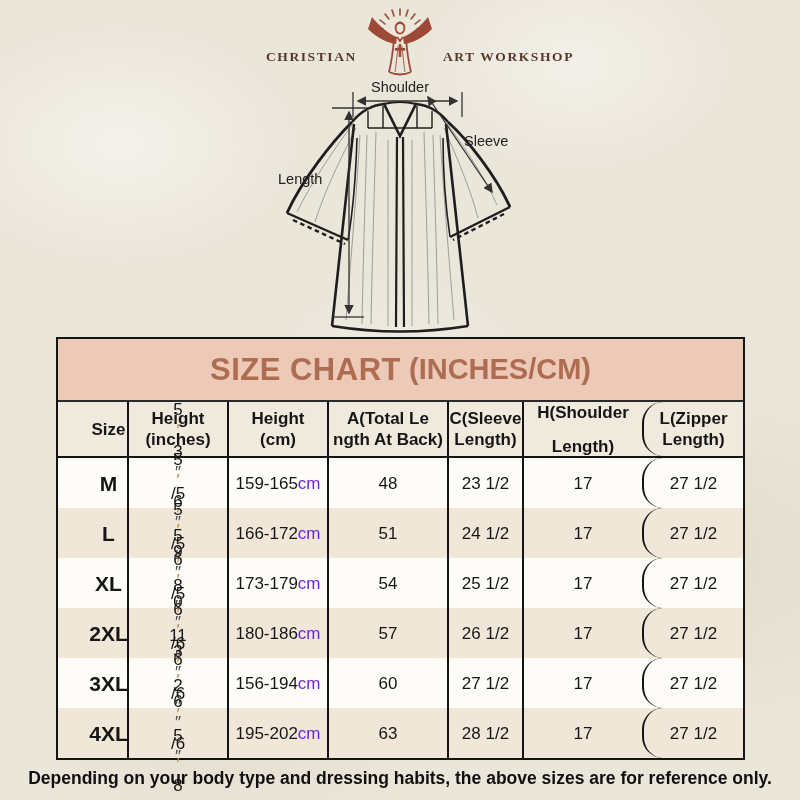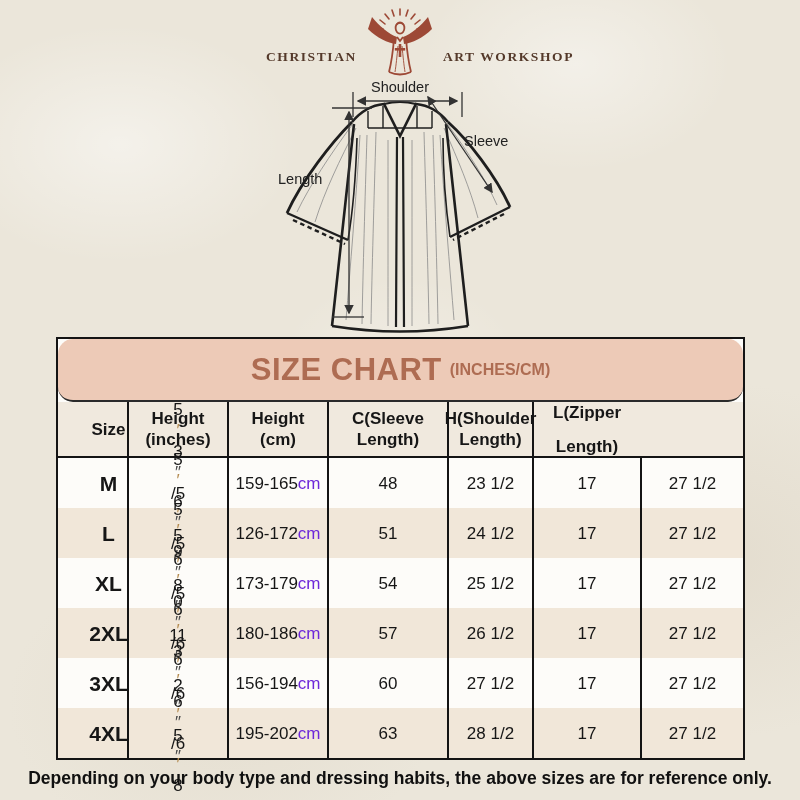--- a/index.html
+++ b/index.html
@@ -39,39 +39,38 @@
 
   
   .size-table {
     position:absolute; top:337px; left:56px; width:689px;
     border:2px solid #141414; background:#fdfcf9;
   }
   .t-title {
     height:63px; background:#edcab7; border-bottom:2px solid #2a2a2a;
     display:flex; align-items:center; justify-content:center; gap:8px;
     color:#ae6c52;
-    border-radius:15px;
   }
   .t-title .big   { font-size:31px; font-weight:700; letter-spacing:.5px; }
-  .t-title .small { font-size:16px; font-weight:700; }
+  .t-title .small { font-size:29px; font-weight:700; }
 
   .t-row { display:flex; width:100%; }
   .t-row .cell {
     display:flex; flex-direction:column; align-items:center; justify-content:center;
     border-left:2px solid #141414; text-align:center;
     font-size:17px; color:#161616; line-height:21px;
   }
   .t-row .cell:first-child { border-left:none; }
   .t-row .cell:nth-child(1){ width:69px;padding-left:32px; }
   .t-row .cell:nth-child(2){ width:100px; }
   .t-row .cell:nth-child(3){ width:100px; }
   .t-row .cell:nth-child(4){ width:120px; }
-  .t-row .cell:nth-child(5){ width:85px; }
-  .t-row .cell:nth-child(6){ width:108px;gap:13px; }
-  .t-row .cell:nth-child(7){ flex:1; }
+  .t-row .cell:nth-child(5){ width:75px; }
+  .t-row .cell:nth-child(6){ width:120px;gap:13px; }
+  .t-row .cell:nth-child(7){ flex:1;border-radius:21px; }
 
   .t-head { height:56px; background:#f0e9de; border-bottom:2px solid #141414; }
   .t-head .cell { font-weight:700; }
 
   .t-data { height:50px; }
   .t-data.alt { background:#f1e7d9; }
   .t-data .size-cell { font-weight:700; font-size:21px; }
   .height-in { font-size:16.5px; }
   .pm  { color:#b2884b; }           
   .dpm { color:#4c4c4c; }           
@@ -201,20 +200,24 @@
     </div>
     <div class="cell">
       <span>Height</span>
       <span>(inches)</span>
     </div>
     <div class="cell">
       <span>Height</span>
       <span>(cm)</span>
     </div>
     <div class="cell">
+      <span>A(Total Le</span>
+      <span>ngth At Back)</span>
+    </div>
+    <div class="cell">
       <span>C(Sleeve</span>
       <span>Length)</span>
     </div>
     <div class="cell">
       <span>H(Shoulder</span>
       <span>Length)</span>
     </div>
     <div class="cell">
       <span>L(Zipper</span>
       <span>Length)</span>
@@ -230,21 +233,21 @@
     <div class="cell">48</div>
     <div class="cell">23 1/2</div>
     <div class="cell">17</div>
     <div class="cell">27 1/2</div>
   </div>
 
   <div class="t-row t-data alt">
     <div class="cell size-cell">L</div>
     <div class="cell height-in">5<span class="pm">′</span>6<span class="dpm">″</span>/5<span class="pm">′</span>8<span class="dpm">″</span></div>
     <div class="cell">
-        <span><span>126-172</span><span class="unit">cm</span></span>
+        <span><span>166-172</span><span class="unit">cm</span></span>
       </div>
     <div class="cell">51</div>
     <div class="cell">24 1/2</div>
     <div class="cell">17</div>
     <div class="cell">27 1/2</div>
   </div>
 
   <div class="t-row t-data">
     <div class="cell size-cell">XL</div>
     <div class="cell height-in">5<span class="pm">′</span>9<span class="dpm">″</span>/5<span class="pm">′</span>11<span class="dpm">″</span></div>

